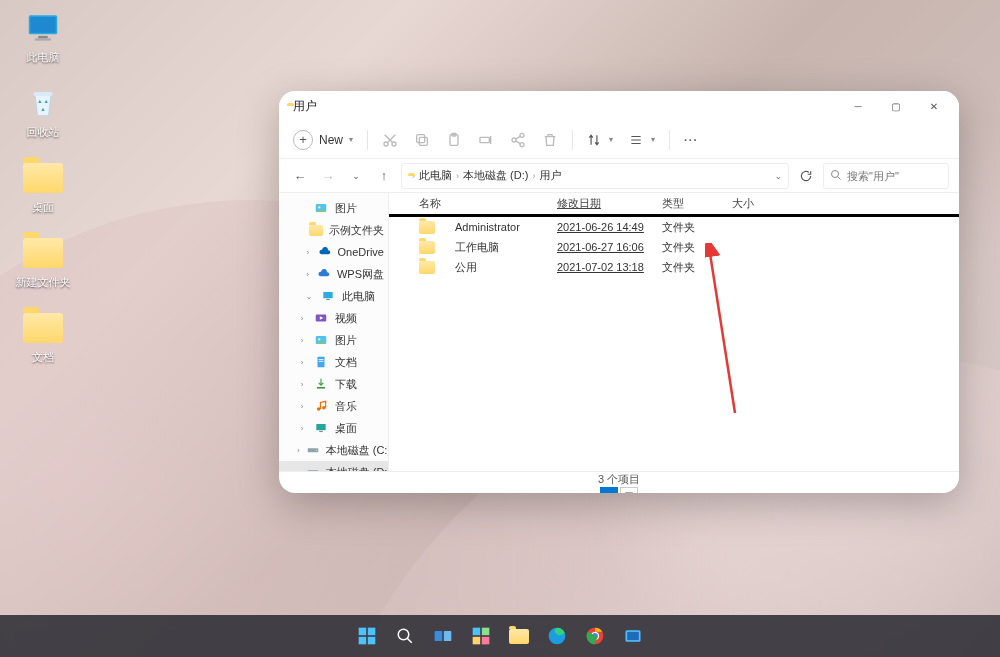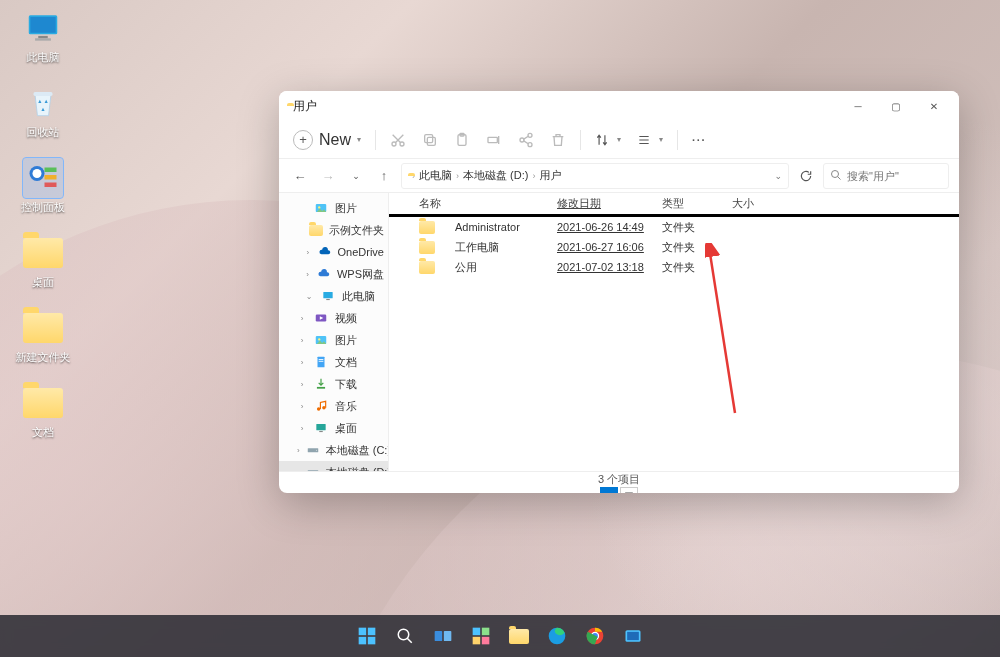--- a/index.html
+++ b/index.html
@@ -25,34 +25,34 @@
   .di.sel .ico { outline:1px solid rgba(120,180,255,.9); background:rgba(120,180,255,.25); border-radius:3px; }
 
   
   .taskbar { position:absolute; left:0; right:0; bottom:0; height:42px; background:rgba(40,40,48,.85); backdrop-filter:blur(6px);
     display:flex; align-items:center; justify-content:center; gap:6px; }
   .tb-btn { width:32px; height:32px; display:flex; align-items:center; justify-content:center; border-radius:4px; cursor:pointer; }
 
   
   .explorer {
     position:absolute; left:279px; top:91px; width:680px; height:402px;
-    background:#fff; border-radius:8px; box-shadow:0 10px 40px rgba(0,0,0,.25);
+    background:#fff; border-radius:16px; box-shadow:0 10px 40px rgba(0,0,0,.25);
     display:flex; flex-direction:column; overflow:hidden;
   }
   .titlebar { height:30px; display:flex; align-items:center; padding:0 6px 0 8px; gap:6px; background:#fff; }
   .titlebar .ttxt { font-size:12px; color:#222; flex:1; }
   .winctl { display:flex; gap:0; }
   .winctl span { width:38px; height:30px; display:flex; align-items:center; justify-content:center; color:#555; cursor:pointer; font-size:10px; }
 
   .toolbar { height:38px; display:flex; align-items:center; padding:0 8px; gap:4px; background:#fff; border-bottom:1px solid #eee; }
   .tbtn { height:28px; padding:0 6px; display:flex; align-items:center; gap:6px; border-radius:4px; cursor:pointer; color:#555; }
   .tbtn.disabled { color:#bbb; pointer-events:none; }
   .sep { width:1px; height:20px; background:#e6e6e6; margin:0 4px; }
   .plus { width:20px; height:20px; border:1px solid #bbb; border-radius:50%; display:flex; align-items:center; justify-content:center; font-size:13px; }
-  .newtxt { font-size:16px; color:#333; }
+  .newtxt { font-size:12px; color:#333; }
 
   .addrbar { height:34px; display:flex; align-items:center; padding:0 10px; gap:6px; border-bottom:1px solid #eee; }
   .navbtn { width:22px; height:22px; display:flex; align-items:center; justify-content:center; color:#555; border-radius:3px; cursor:pointer; font-size:13px; }
   .breadcrumbs { flex:1; display:flex; align-items:center; gap:4px; height:26px; border:1px solid #eee; border-radius:3px; padding:0 6px; font-size:11px; color:#333; }
   .bc-sep { color:#999; font-size:9px; }
   .bc-drop { margin-left:auto; color:#777; font-size:9px; }
   .refr { width:22px; height:22px; display:flex; align-items:center; justify-content:center; color:#555; cursor:pointer; }
   .searchbox { width:126px; height:26px; border:1px solid #eee; border-radius:3px; display:flex; align-items:center; padding:0 6px; gap:5px; color:#888; }
   .searchbox input { border:none; outline:none; width:100%; font-size:11px; background:transparent; }
 
@@ -113,33 +113,20 @@
   </div>
   <div class="di">
     <div class="ico">
       <svg width="38" height="38" viewBox="0 0 48 48">
           <path d="M14 14 L34 14 L31 40 L17 40 Z" fill="#e8f4fb" stroke="#b0d0e8"></path>
           <rect x="12" y="10" width="24" height="5" rx="2" fill="#dceaf5"></rect>
           <path d="M20 20 l2 4 l-4 0 z M28 20 l2 4 l-4 0 z M24 30 l2 4 l-4 0 z" fill="#3a9bd8"></path>
         </svg>
     </div>
     <div class="lbl">回收站</div>
-  </div>
-  <div class="di sel">
-    <div class="ico">
-      <svg width="36" height="36" viewBox="0 0 48 48">
-          <circle cx="16" cy="18" r="10" fill="#2e7bd6"></circle>
-          <circle cx="16" cy="18" r="6" fill="#fff"></circle>
-          <rect x="8" y="8" width="16" height="20" fill="none"></rect>
-          <rect x="26" y="10" width="16" height="6" fill="#5abf5a"></rect>
-          <rect x="26" y="20" width="16" height="6" fill="#f0b02c"></rect>
-          <rect x="26" y="30" width="16" height="6" fill="#e05a5a"></rect>
-        </svg>
-    </div>
-    <div class="lbl">控制面板</div>
   </div>
   <div class="di">
     <div class="ico">
         <div class="folder-lg"></div>
       </div>
     <div class="lbl">桌面</div>
   </div>
   <div class="di">
     <div class="ico">
         <div class="folder-lg"></div>

